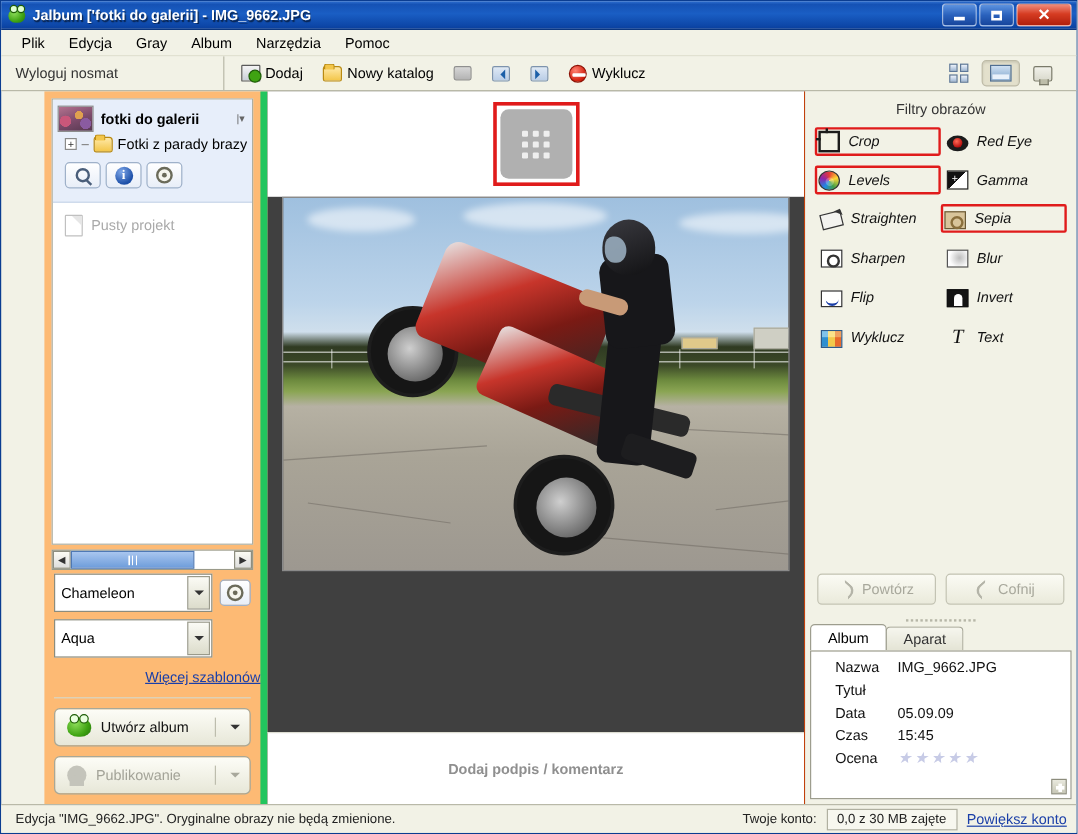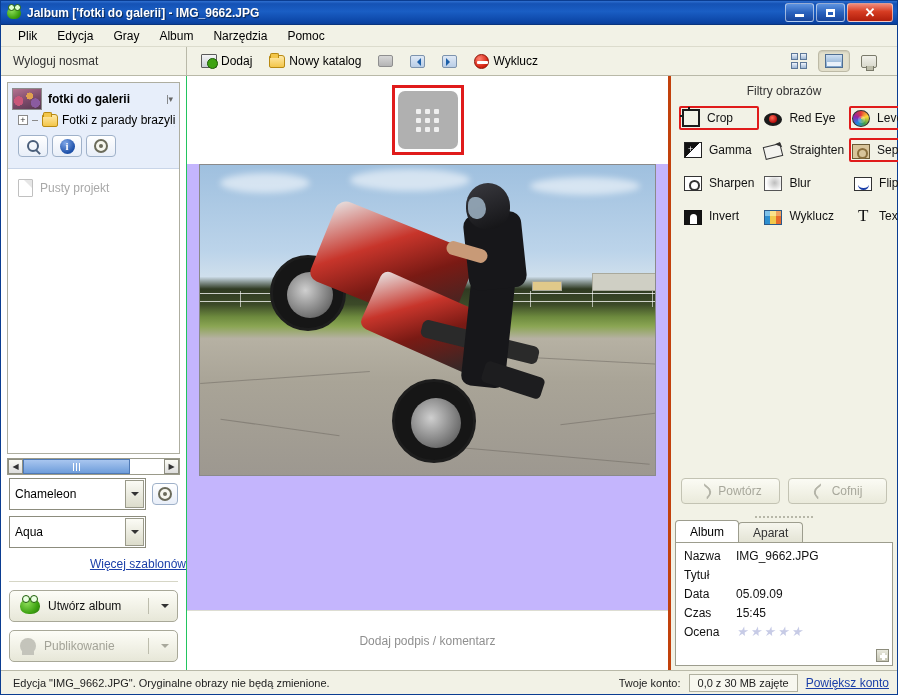--- a/index.html
+++ b/index.html
@@ -125,23 +125,24 @@
   .ico-single:after{content:"";position:absolute;left:1px;bottom:1px;right:1px;height:4px;background:#e9f1fa;}
   .ico-panel{width:16px;height:13px;background:linear-gradient(180deg,#f1f1ea,#d9d9cc);border:1px solid #7a7a6a;border-radius:2px;}
   .ico-panel:after{content:"";position:absolute;left:4px;bottom:-4px;width:6px;height:4px;background:#bdbdaa;border:1px solid #7a7a6a;border-top:none;}
 
   
   .body { flex:1; display:flex; min-height:0; }
 
   
   .left {
     width: 186px; flex:0 0 186px;
-    background:#ffffff;
+    background:#fdba74;
     display:flex; flex-direction:column;
-    border-right:1px solid #22c55e;
+    border-right:6px solid #22c55e;
+    margin-left:36px;
   }
   .tree-wrap {
     margin:6px 6px 0 6px;
     background:#fff; border:1px solid #aeaea0;
     flex:1; min-height:0; position:relative; overflow:hidden;
   }
   .proj-card {
     background:#e7eefa; border-bottom:1px solid #c9d5e8;
     padding:5px 4px 6px 4px;
   }
@@ -220,21 +221,21 @@
   .big-btn .sep { margin-left:auto; width:1px; height:16px; background:#bdbdad; }
   .big-btn .cd { width:16px; display:flex;align-items:center;justify-content:center; }
   .big-btn.disabled { color:#a3a398; }
   .frog-btn { width:20px;height:16px;border-radius:50% 50% 45% 45%;background:radial-gradient(circle at 35% 30%,#8ede5a,#3fa312 60%,#24710a); position:relative;}
   .frog-btn:before,.frog-btn:after{content:"";position:absolute;top:-3px;width:6px;height:6px;border-radius:50%;background:#eaffe0;border:1px solid #1d5c06;}
   .frog-btn:before{left:2px;} .frog-btn:after{left:10px;}
   .person-gray{width:16px;height:16px;border-radius:50%;background:#c4c4bb;position:relative;}
   .person-gray:after{content:"";position:absolute;left:2px;top:8px;width:12px;height:9px;border-radius:6px 6px 0 0;background:#c4c4bb;}
 
   
-  .center { flex:1; display:flex; flex-direction:column; background:#c4b5fd; min-width:0; border-right:3px solid #c2410c; }
+  .center { flex:1; display:flex; flex-direction:column; background:#404040; min-width:0; border-right:1px solid #c2410c;font-weight:bold; }
   .center-top { height:88px; flex:0 0 88px; background:#fff; display:flex; align-items:center; justify-content:center; }
   .grid-tile-hl { border:3px solid #e01b1b; padding:3px; background:#fff; }
   .grid-tile {
     width:60px;height:58px;border-radius:7px;background:#b0b0b0;
     display:flex;align-items:center;justify-content:center;
   }
   .dots9 { display:grid; grid-template-columns:repeat(3,5px); grid-template-rows:repeat(3,5px); gap:4px; }
   .dots9 i { background:#efefef; border-radius:1px; }
 
   .photo-area { flex:1; display:flex; align-items:flex-start; justify-content:center; padding:0 12px; min-height:0; }
@@ -259,21 +260,21 @@
   .helmet{position:absolute;border-radius:50% 50% 45% 45%;background:linear-gradient(160deg,#3a3a40,#121214);}
   .visor{position:absolute;border-radius:40% 60% 50% 50%;background:#9fb4c6;opacity:.85;}
   .skin{position:absolute;background:#c89a77;}
 
   .caption-area { height:60px; flex:0 0 60px; display:flex; align-items:center; justify-content:center; border-top:1px solid #ddddd2; background:#fff; }
   .caption-ph { color:#8f8f8f; font-size:12px; }
 
   
   .right { width:226px; flex:0 0 226px; background:#f2f2e6; display:flex; flex-direction:column; }
   .filters-title { text-align:center; font-size:12px; color:#333; padding:8px 0 10px 0; }
-  .filters-grid { padding:0 10px; display:grid; grid-template-columns:1fr 1fr 1fr; row-gap:12px; column-gap:4px; }
+  .filters-grid { padding:0 10px; display:grid; grid-template-columns:1fr 1fr; row-gap:12px; column-gap:4px;font-style:italic; }
   .fitem { display:flex; align-items:center; gap:7px; font-size:12px; color:#111; padding:2px 3px; border-radius:2px; }
   .fitem.hl { border:2px solid #e01b1b; padding:0px 1px; margin:-2px -2px; }
   .fico { width:18px; height:18px; position:relative; flex:0 0 18px; }
 
   .ic-crop{border:2px solid #1b1b1b;background:transparent;}
   .ic-crop:before{content:"";position:absolute;left:-4px;top:4px;width:4px;height:2px;background:#1b1b1b;}
   .ic-crop:after{content:"";position:absolute;left:4px;top:-4px;width:2px;height:4px;background:#1b1b1b;}
   .ic-eye{width:18px;height:13px;margin-top:3px;border-radius:50%;background:#1b1b1b;}
   .ic-eye:after{content:"";position:absolute;left:5px;top:2px;width:8px;height:8px;border-radius:50%;background:radial-gradient(circle at 40% 35%,#ff6a55,#b70f0f 70%);}
   .ic-wheel{width:17px;height:17px;border-radius:50%;background:conic-gradient(#e53935,#fdd835,#43a047,#1e88e5,#8e24aa,#e53935);border:1px solid #333;}
@@ -315,21 +316,21 @@
   .info-panel { height:146px; flex:0 0 146px; margin:0 4px 4px 4px; display:flex; flex-direction:column; }
   .tabs { display:flex; align-items:flex-end; height:22px; }
   .tab {
     height:20px; padding:0 14px; font-size:12px;
     border:1px solid #9d9d8e; border-bottom:none; border-radius:4px 4px 0 0;
     background:linear-gradient(180deg,#f6f6ee,#e4e4d5);
     display:flex;align-items:center; color:#333;
     margin-right:-1px;
   }
   .tab.active { background:#fff; height:22px; color:#000; }
-  .info-body { flex:1; background:#fff; border:1px solid #9d9d8e; position:relative; padding:4px 0 0 0; overflow:hidden; }
+  .info-body { flex:1; background:#fff; border:1px solid #9d9d8e; position:relative; padding:4px 0 0 12px; overflow:hidden; }
   .info-row { display:flex; font-size:12px; padding:2px 0 2px 8px; line-height:15px; }
   .info-key { width:52px; flex:0 0 52px; color:#111; }
   .info-val { color:#111; }
   .stars { display:flex; gap:2px; }
   .star { color:#c7cbe6; font-size:13px; line-height:13px; }
   .grip { position:absolute; right:3px; bottom:3px; width:13px;height:13px;
     background:linear-gradient(180deg,#e9e9de,#c7c7b6); border:1px solid #8c8c7c; }
   .grip:after{content:"";position:absolute;left:3px;top:5px;width:7px;height:3px;background:#fff;}
   .grip:before{content:"";position:absolute;left:5px;top:3px;width:3px;height:7px;background:#fff;}
 

